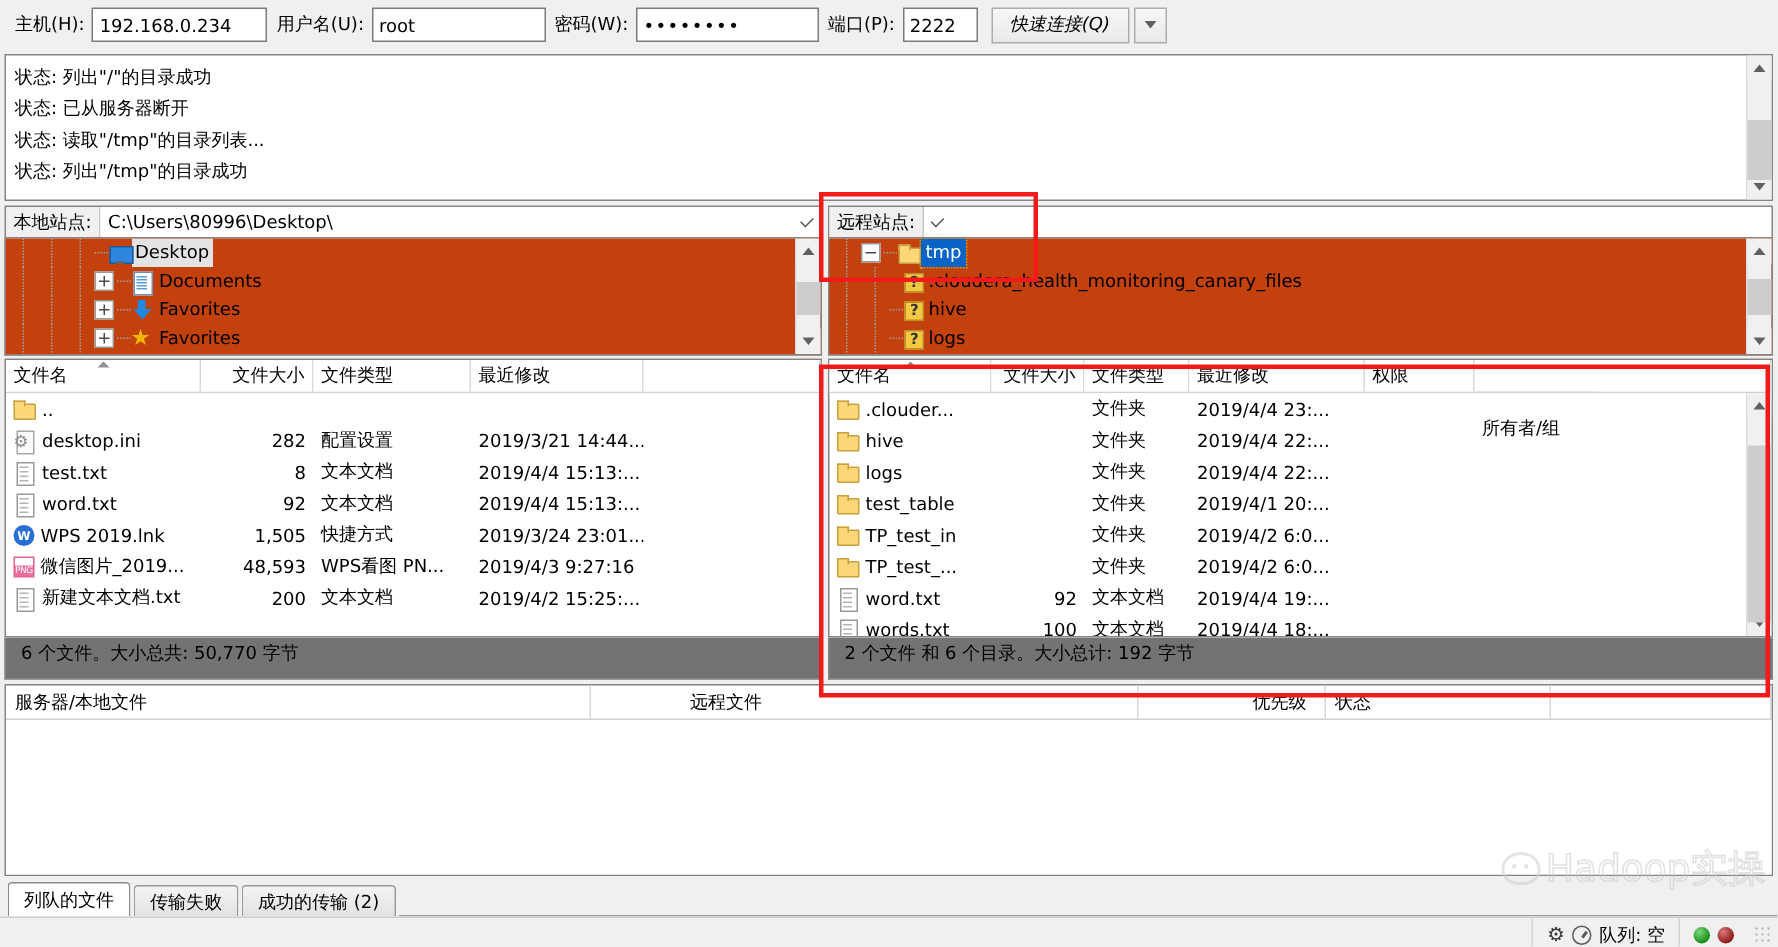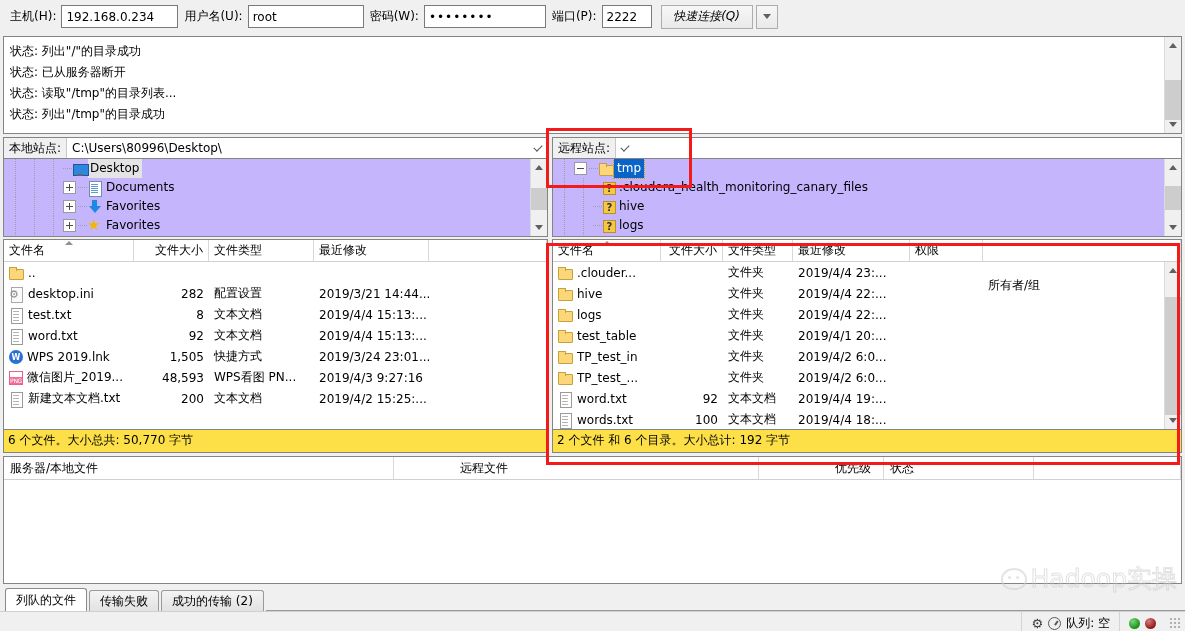--- a/index.html
+++ b/index.html
@@ -163,21 +163,21 @@
     border-bottom: 1.4px solid #555;
     transform: rotate(-45deg) translate(1px,-1px);
   }
 
   
   .treepanel {
     position: relative;
     height: 78px;
     border: 1px solid #848484;
     border-top: none;
-    background: #c4b5fd;
+    background: #c2410c;
     overflow: hidden;
     flex: 0 0 auto;
   }
   .tree-scrollarea { position: absolute; inset: 0 17px 0 0; overflow: hidden; }
   .treerow {
     height: 19px; line-height: 19px;
     display: flex; align-items: center;
     white-space: nowrap;
     font-size: 12px;
     padding-left: 2px;
@@ -339,26 +339,26 @@
   }
   .fl-td {
     display: flex; align-items: center; overflow: hidden;
     padding: 0 5px; height: 21px;
   }
   .fl-td.r { justify-content: flex-end; }
   .fl-name { gap: 4px; padding-left: 4px; }
 
   
   .fl-status {
-    height: 23px; line-height: 21px;
+    height: 28px; line-height: 21px;
     border: 1px solid #848484;
     border-top: none;
-    background: #fde047;
+    background: #737373;
     font-size: 12px;
-    padding-left: 4px;
+    padding-left: 10px;
     white-space: nowrap;
     flex: 0 0 auto;
   }
 
   
   .queue {
     margin: 3px 3px 0 3px;
     border: 1px solid #848484;
     background: #fff;
     height: 128px;

